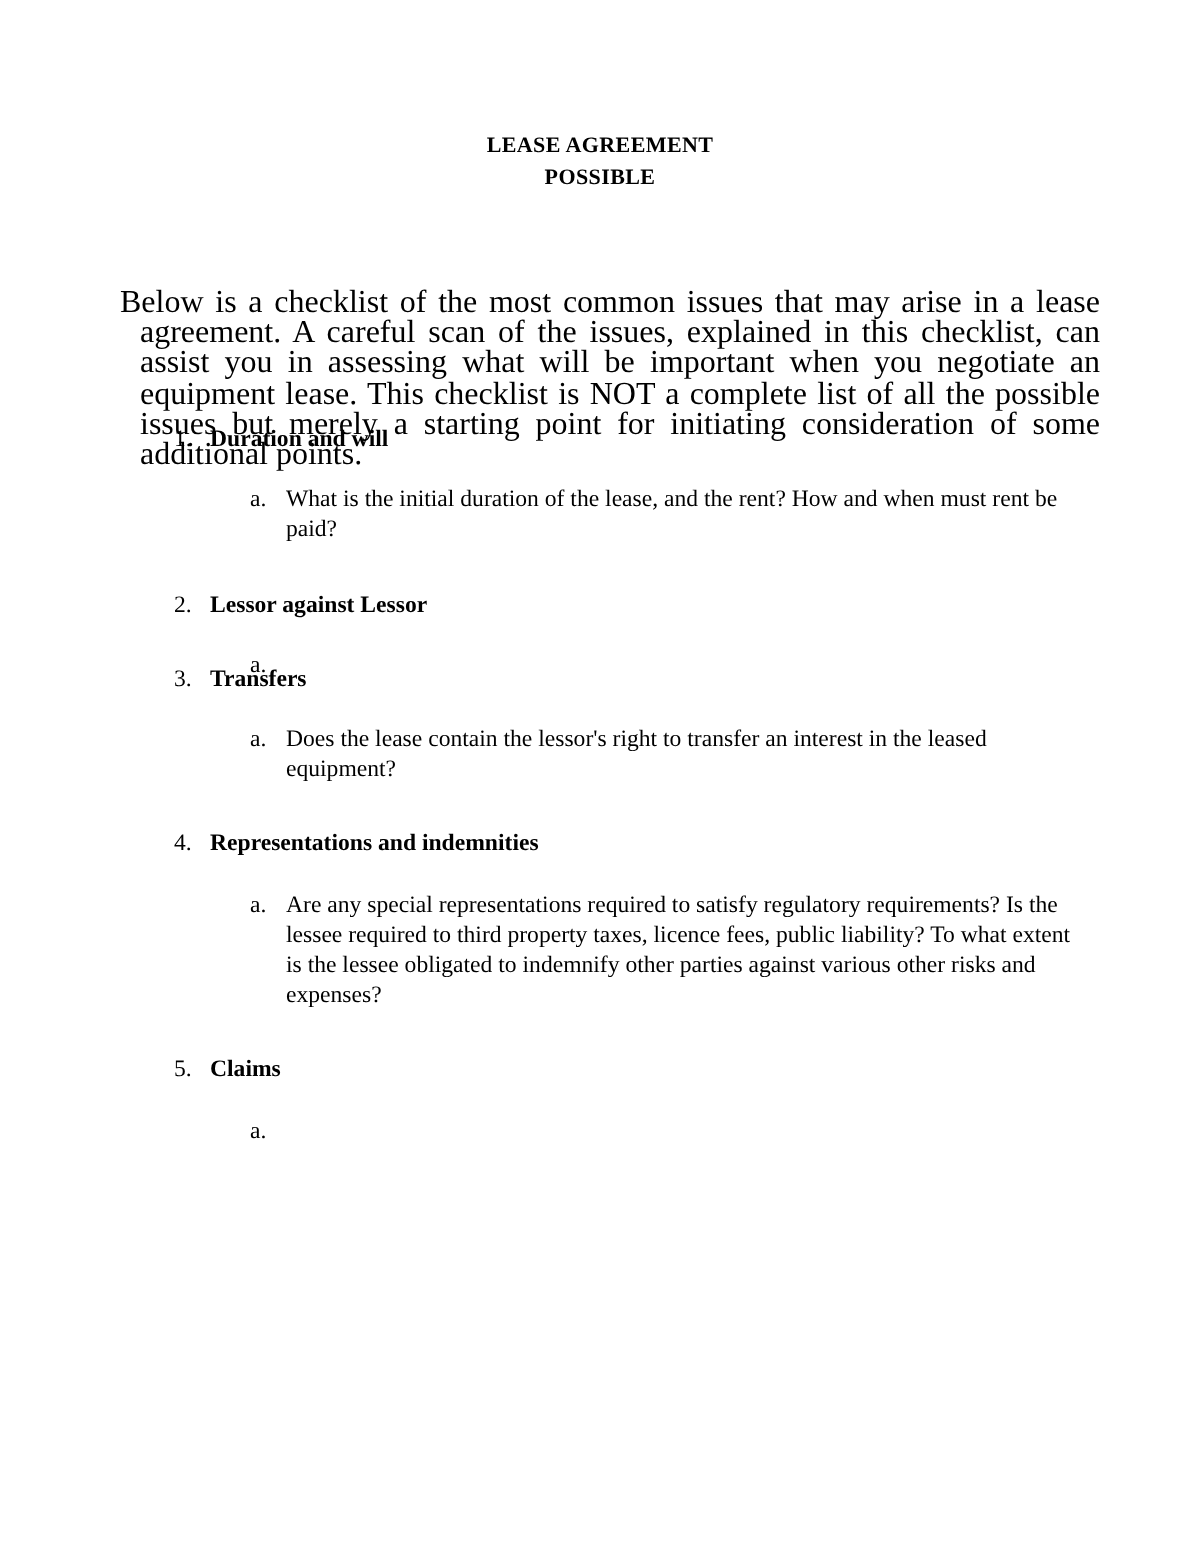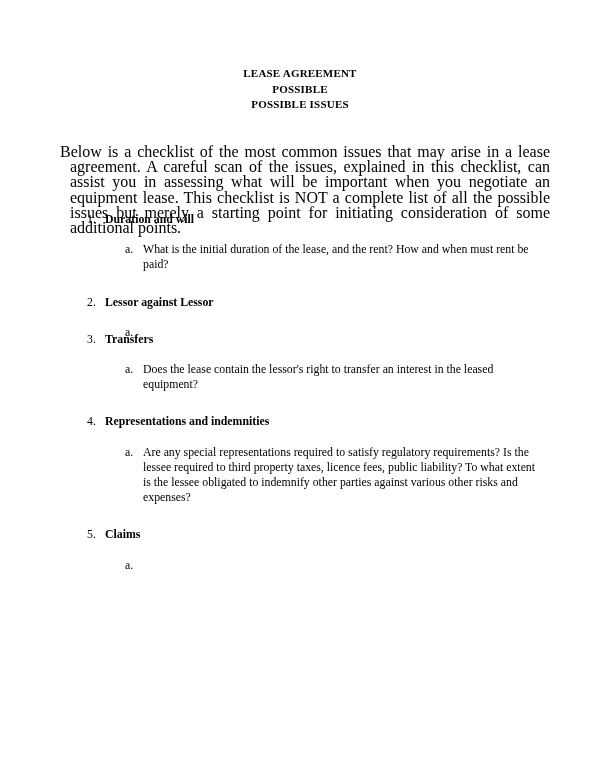--- a/index.html
+++ b/index.html
@@ -107,21 +107,20 @@
   .item.i5 { margin-bottom: 0; }
 </style>
 </head>
 <body>
 
 <div class="page">
 
   <div class="title-block">
     <span class="title-line">LEASE AGREEMENT</span>
     <span class="title-line">POSSIBLE</span>
-    <span class="title-line">POSSIBLE ISSUES</span>
   </div>
 
   <p class="intro">Below is a checklist of the most common issues that may arise in a lease agreement. A careful scan of the issues, explained in this checklist, can assist you in assessing what will be important when you negotiate an equipment lease. This checklist is NOT a complete list of all the possible issues but merely a starting point for initiating consideration of some additional points.</p>
 
   <div class="checklist">
 
     <div class="item i1">
       <div class="item-heading">
         <span class="item-number">1.</span>
         <span>Duration and will</span>

